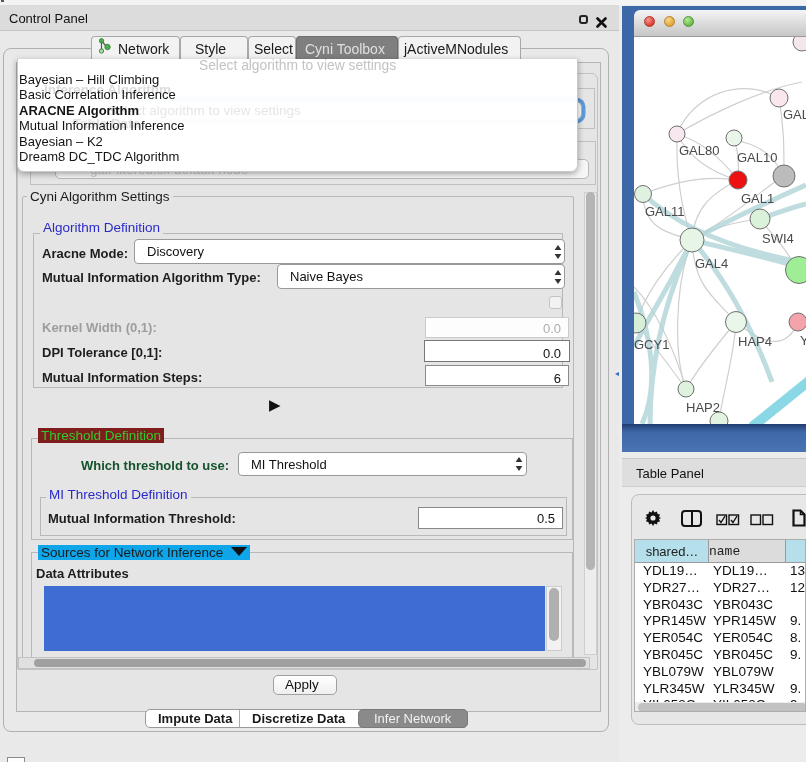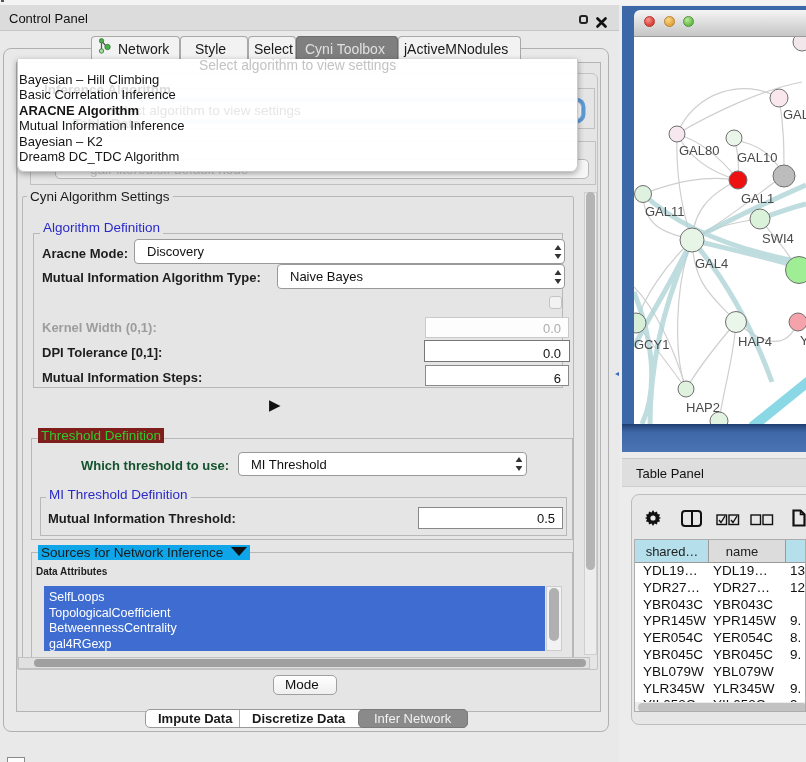--- a/index.html
+++ b/index.html
@@ -120,32 +120,31 @@
   </div>
 
   <div class="abs" style="left:40px;top:497px;width:527px;height:39px;border:1px solid #b8b8b8;"></div>
   <div class="abs" style="left:46px;top:487px;background:#e5e5e5;padding:0 3px;font-size:13.5px;color:#2a2ac8;">MI Threshold Definition</div>
   <div class="abs bold" style="left:48px;top:511px;font-size:13px;color:#1d1d1d;">Mutual Information Threshold:</div>
   <div class="abs" style="left:418px;top:507px;width:145px;height:22px;background:#fff;border:1px solid #888;"></div>
   <div class="abs" style="left:418px;top:511px;width:137px;font-size:13px;color:#111;text-align:right;">0.5</div>
 
   <div class="abs" style="left:31px;top:552px;width:542px;height:113px;border:1px solid #b8b8b8;"></div>
   <div class="abs" style="left:38px;top:545px;background:#0ea5e9;padding:0 3px;font-size:13.5px;color:#1a1a1a;">Sources for Network Inference <span style="display:inline-block;width:0;height:0;border-left:8px solid transparent;border-right:8px solid transparent;border-top:9px solid #111;margin-left:4px;vertical-align:1px;"></span></div>
-  <div class="abs bold" style="left:36px;top:566px;font-size:10px;color:#1d1d1d;text-align:center;">Data Attributes</div>
+  <div class="abs bold" style="left:36px;top:566px;font-size:13px;color:#1d1d1d;text-align:center;">Data Attributes</div>
 
   <div class="abs" style="left:44px;top:586px;width:501px;height:65px;background:#3e6cd0;"></div>
-  <div class="abs" style="left:49px;top:590px;font-size:12.5px;line-height:15.6px;color:#fff;">SelfLoops<br>TopologicalCoefficient<br>BetweennessCentrality<br>gal4RGexp</div>
   <div class="abs" style="left:546px;top:586px;width:16px;height:65px;background:#f2f2f2;border:1px solid #ccc;"></div>
   <div class="abs" style="left:549px;top:588px;width:10px;height:53px;background:#b0b0b0;border-radius:5px;"></div>
 
   <div class="abs" style="left:18px;top:657px;width:572px;height:12px;background:#e0e0e0;border:1px solid #c2c2c2;"></div>
   <div class="abs" style="left:34px;top:659px;width:552px;height:8px;background:#a0a0a0;border-radius:4px;"></div>
 
   <div class="abs" style="left:273px;top:675px;width:64px;height:20px;background:linear-gradient(#ffffff,#efefef);border:1px solid #a0a0a0;border-radius:5px;"></div>
-  <div class="abs" style="left:285px;top:677px;font-size:13.5px;color:#111;">Mode</div>
+  <div class="abs" style="left:285px;top:677px;font-size:13.5px;color:#111;">Apply</div>
 
   <div class="abs" style="left:145px;top:709px;width:323px;height:19px;background:#fff;border:1px solid #999;border-radius:5px;"></div>
   <div class="abs" style="left:358px;top:709px;width:110px;height:19px;background:#8a8a8a;border:1px solid #7a7a7a;border-radius:5px;"></div>
   <div class="abs" style="left:239px;top:710px;width:1px;height:17px;background:#aaa;"></div>
   <div class="abs bold" style="left:158px;top:711px;font-size:13px;color:#1a1a1a;">Impute Data</div>
   <div class="abs bold" style="left:252px;top:711px;font-size:13px;color:#1a1a1a;">Discretize Data</div>
   <div class="abs" style="left:374px;top:711px;font-size:13px;color:#f2f2f2;">Infer Network</div>
 
   <div class="abs" style="left:7px;top:757px;width:18px;height:10px;background:#fdfdfd;border:1px solid #8a8a8a;"></div>
 
@@ -269,21 +268,21 @@
       <path d="M1.5 1.5 H8.5 L12.5 5.5 V16.5 H1.5 Z" fill="none" stroke="#111" stroke-width="2.2"></path>
       <path d="M8.5 1.5 V5.5 H12.5" fill="none" stroke="#111" stroke-width="1.6"></path>
     </svg>
   </div>
 
   <div class="abs" style="left:634px;top:539px;width:172px;height:173px;background:#fff;border:1px solid #adadad;overflow:hidden;">
     <div class="abs" style="left:0;top:0;width:74px;height:23px;background:#b5dfeb;border-right:1px solid #9a9a9a;border-bottom:1px solid #9a9a9a;"></div>
     <div class="abs" style="left:74px;top:0;width:77px;height:23px;background:#dcdcdc;border-right:1px solid #9a9a9a;border-bottom:1px solid #9a9a9a;"></div>
     <div class="abs" style="left:151px;top:0;width:21px;height:23px;background:#b5dfeb;border-bottom:1px solid #9a9a9a;"></div>
     <div class="abs" style="left:0;top:4px;width:74px;text-align:center;font-size:13px;color:#222;">shared…</div>
-    <div class="abs" style="left:74px;top:4px;width:66px;text-align:center;font-size:13px;color:#222;">name</div>
+    <div class="abs" style="left:74px;top:4px;width:66px;text-align:left;font-size:13px;color:#222;font-family:Liberation Mono, monospace;">name</div>
     <div class="abs" style="left:8px;top:23px;font-size:13.5px;line-height:16.8px;color:#111;">YDL19…<br>YDR27…<br>YBR043C<br>YPR145W<br>YER054C<br>YBR045C<br>YBL079W<br>YLR345W<br>YIL052C</div>
     <div class="abs" style="left:78px;top:23px;font-size:13.5px;line-height:16.8px;color:#111;">YDL19…<br>YDR27…<br>YBR043C<br>YPR145W<br>YER054C<br>YBR045C<br>YBL079W<br>YLR345W<br>YIL052C</div>
     <div class="abs" style="left:155px;top:23px;font-size:13.5px;line-height:16.8px;color:#111;">13<br>12<br><br>9.<br>8.<br>9.<br><br>9.<br>9.</div>
     <div class="abs" style="left:0;top:162px;width:172px;height:11px;background:#ececec;"></div>
     <div class="abs" style="left:3px;top:163px;width:169px;height:9px;background:#c2c2c2;border-radius:5px;"></div>
   </div>
 
 </div>
 
 </body></html>

